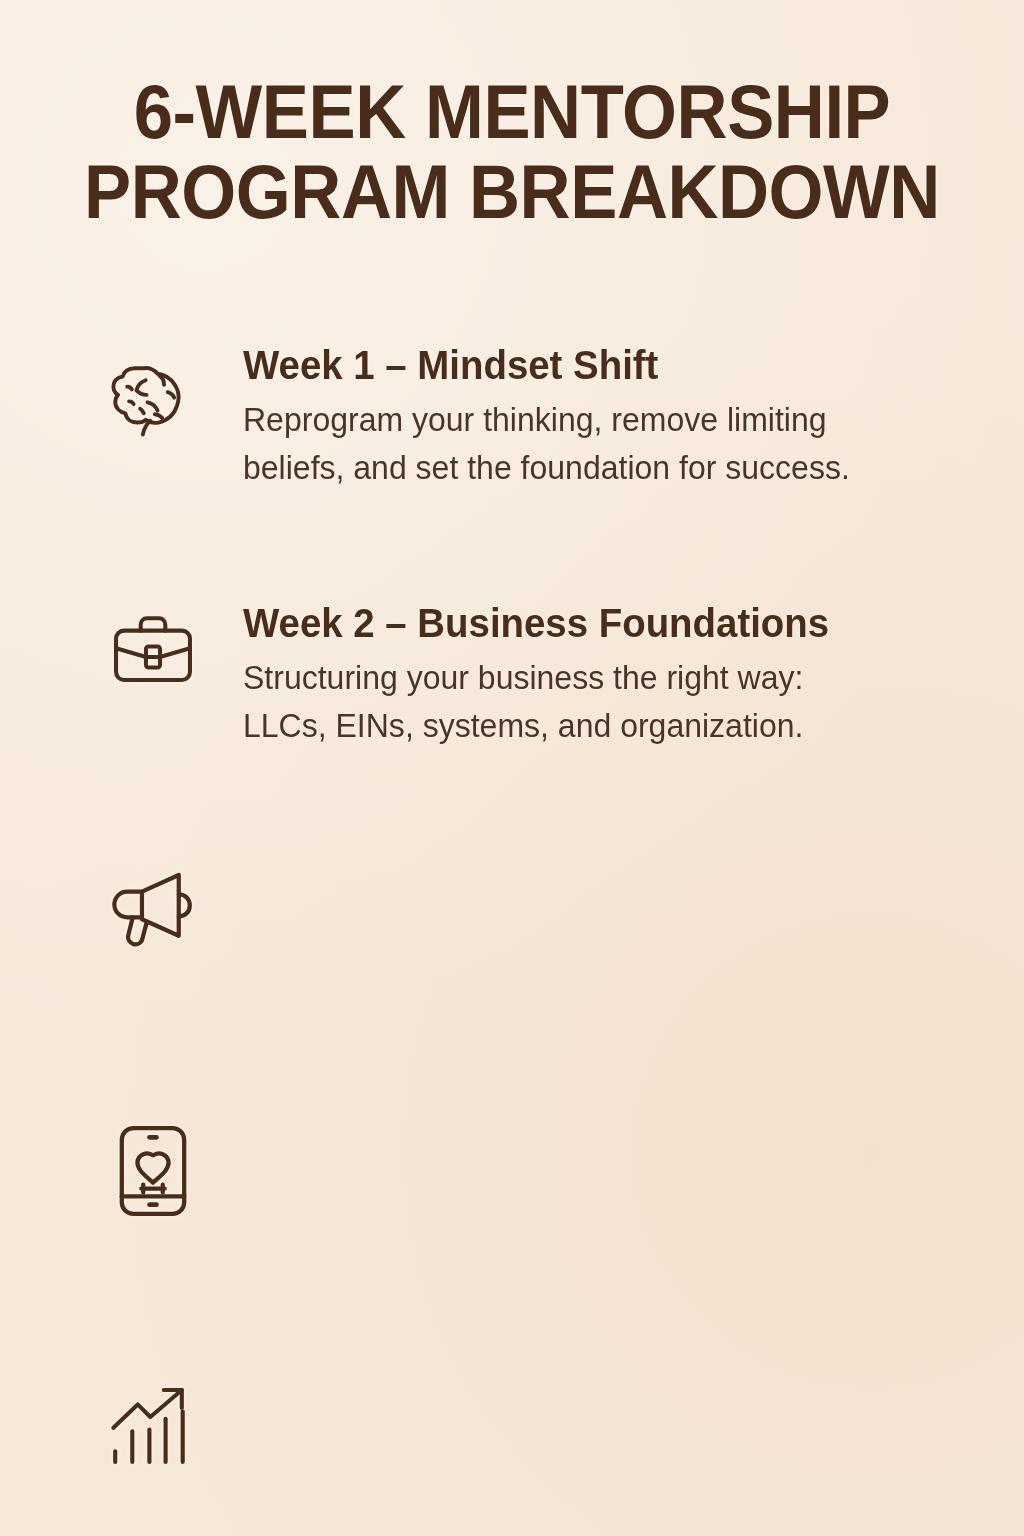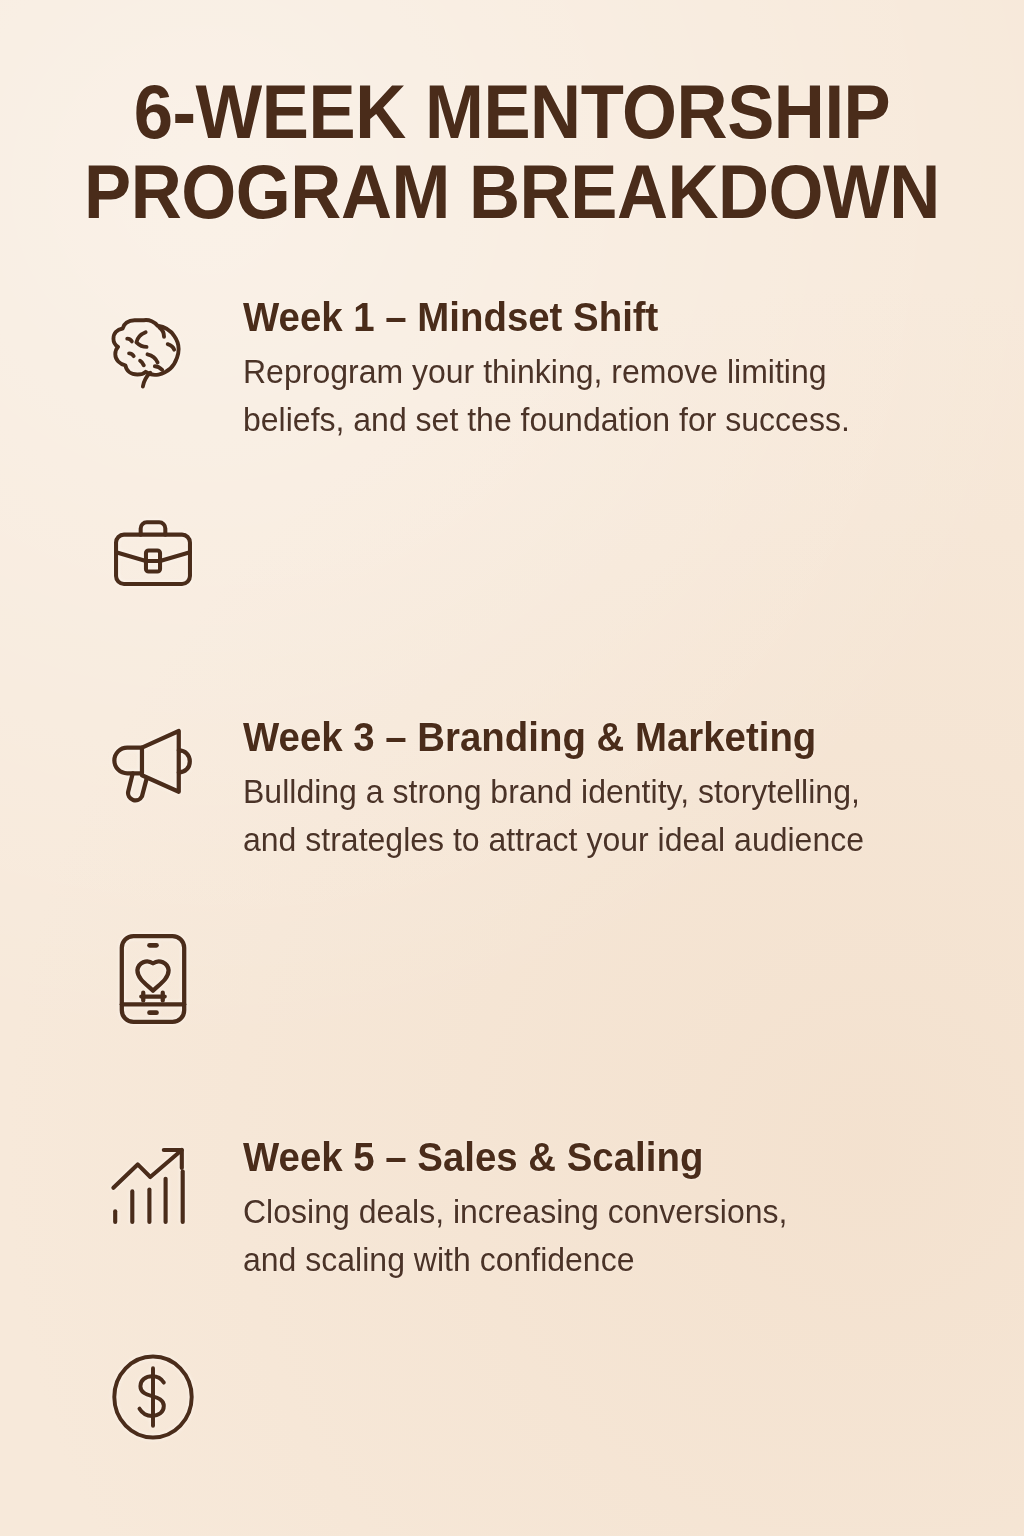--- a/index.html
+++ b/index.html
@@ -58,20 +58,21 @@
   .weeks {
     position: absolute;
     top: 292px;
     left: 0;
     width: 1024px;
   }
   .week-row {
     position: relative;
     height: 210px;
     box-sizing: border-box;
+    margin-top: 48px;
   }
   .week-icon {
     position: absolute;
     left: 105px;
     top: 8px;
     width: 96px;
     height: 104px;
     display: flex;
     align-items: flex-start;
     justify-content: center;
@@ -147,36 +148,36 @@
 
     <div class="week-row">
       <span class="week-icon">
         <svg width="88" height="88" viewBox="0 0 100 100" fill="none" stroke="#4a2c1a" stroke-width="4.6" stroke-linecap="round" stroke-linejoin="round">
           <rect x="8" y="28" width="84" height="56" rx="9"></rect>
           <path d="M36 28v-7a7 7 0 0 1 7-7h14a7 7 0 0 1 7 7v7"></path>
           <path d="M8 48l34 10h16l34-10"></path>
           <rect x="42" y="46" width="16" height="24" rx="3"></rect>
         </svg>
       </span>
+      <div class="week-text">
+        <p class="week-heading">Week 2 – Business Foundations</p>
+        <p class="week-desc">Structuring your business the right way:
+LLCs, EINs, systems, and organization.</p>
+      </div>
     </div>
 
     <div class="week-row">
       <span class="week-icon">
         <svg width="92" height="92" viewBox="0 0 100 100" fill="none" stroke="#4a2c1a" stroke-width="4.6" stroke-linecap="round" stroke-linejoin="round">
           <path d="M78 12v66L38 60V30z"></path>
           <path d="M38 30H22a14 14 0 0 0 0 28h16"></path>
           <path d="M78 33c7 0 12 5 12 12s-5 12-12 12"></path>
           <path d="M28 58l-5 20a8 8 0 0 0 15 5l5-19"></path>
         </svg>
       </span>
-      <div class="week-text">
-        <p class="week-heading">Week 3 – Branding &amp; Marketing</p>
-        <p class="week-desc">Bullding a strong brand identity, storytelling,
-and strategles to attract your ideal audience</p>
-      </div>
     </div>
 
     <div class="week-row">
       <span class="week-icon">
         <svg width="78" height="98" viewBox="0 0 80 100" fill="none" stroke="#4a2c1a" stroke-width="4.4" stroke-linecap="round" stroke-linejoin="round">
           <rect x="8" y="6" width="64" height="88" rx="12"></rect>
           <path d="M8 76h64"></path>
           <rect x="34" y="13" width="12" height="5" rx="2.5" fill="#4a2c1a" stroke="none"></rect>
           <rect x="34" y="82" width="12" height="5" rx="2.5" fill="#4a2c1a" stroke="none"></rect>
           <path d="M40 62c-6-6-16-12-16-21a10 10 0 0 1 16-7 10 10 0 0 1 16 7c0 9-10 15-16 21z"></path>
@@ -190,25 +191,20 @@
         <svg width="90" height="92" viewBox="0 0 100 100" fill="none" stroke="#4a2c1a" stroke-width="4.6" stroke-linecap="round" stroke-linejoin="round">
           <path d="M6 52L33 26l14 14L82 10"></path>
           <path d="M62 10h20v20"></path>
           <path d="M8 78v12"></path>
           <path d="M27 56v34"></path>
           <path d="M46 54v36"></path>
           <path d="M64 42v48"></path>
           <path d="M83 34v56"></path>
         </svg>
       </span>
-      <div class="week-text">
-        <p class="week-heading">Week 5 – Sales &amp; Scaling</p>
-        <p class="week-desc">Closing deals, increasing conversions,
-and scaling with confidence</p>
-      </div>
     </div>
 
     <div class="week-row">
       <span class="week-icon">
         <svg width="90" height="94" viewBox="0 0 100 100" fill="none" stroke="#4a2c1a" stroke-width="4.4" stroke-linecap="round" stroke-linejoin="round">
           <ellipse cx="50" cy="50" rx="43" ry="45"></ellipse>
           <path d="M62 34c-3-5-8-7-13-7-7 0-13 4-13 11 0 14 26 8 26 22 0 7-6 11-13 11-6 0-11-3-14-8"></path>
           <path d="M50 18v64"></path>
         </svg>
       </span>

